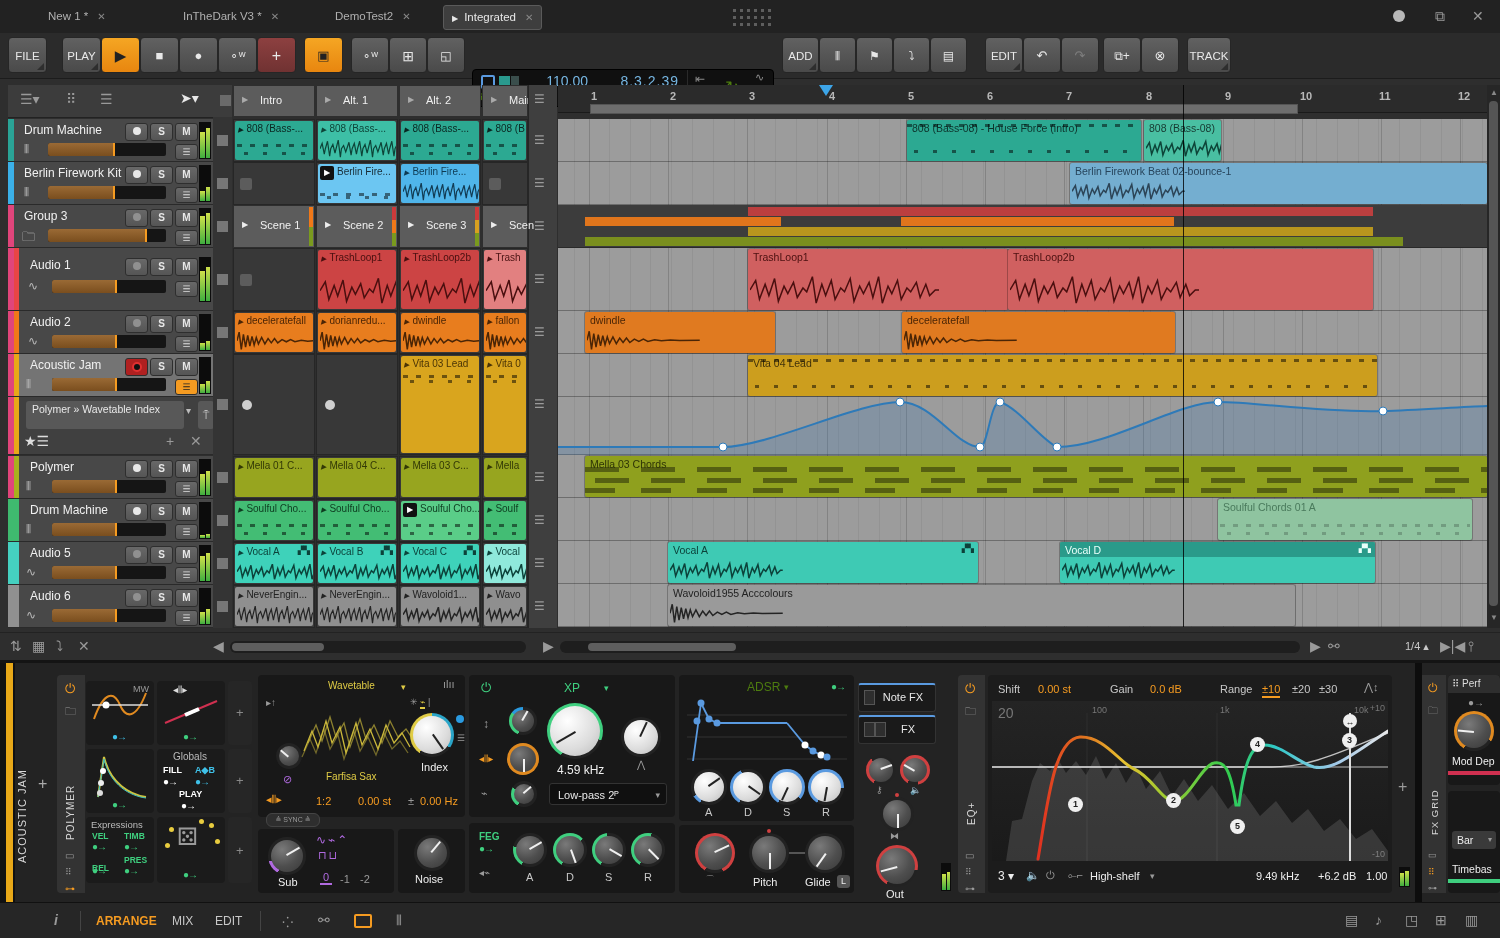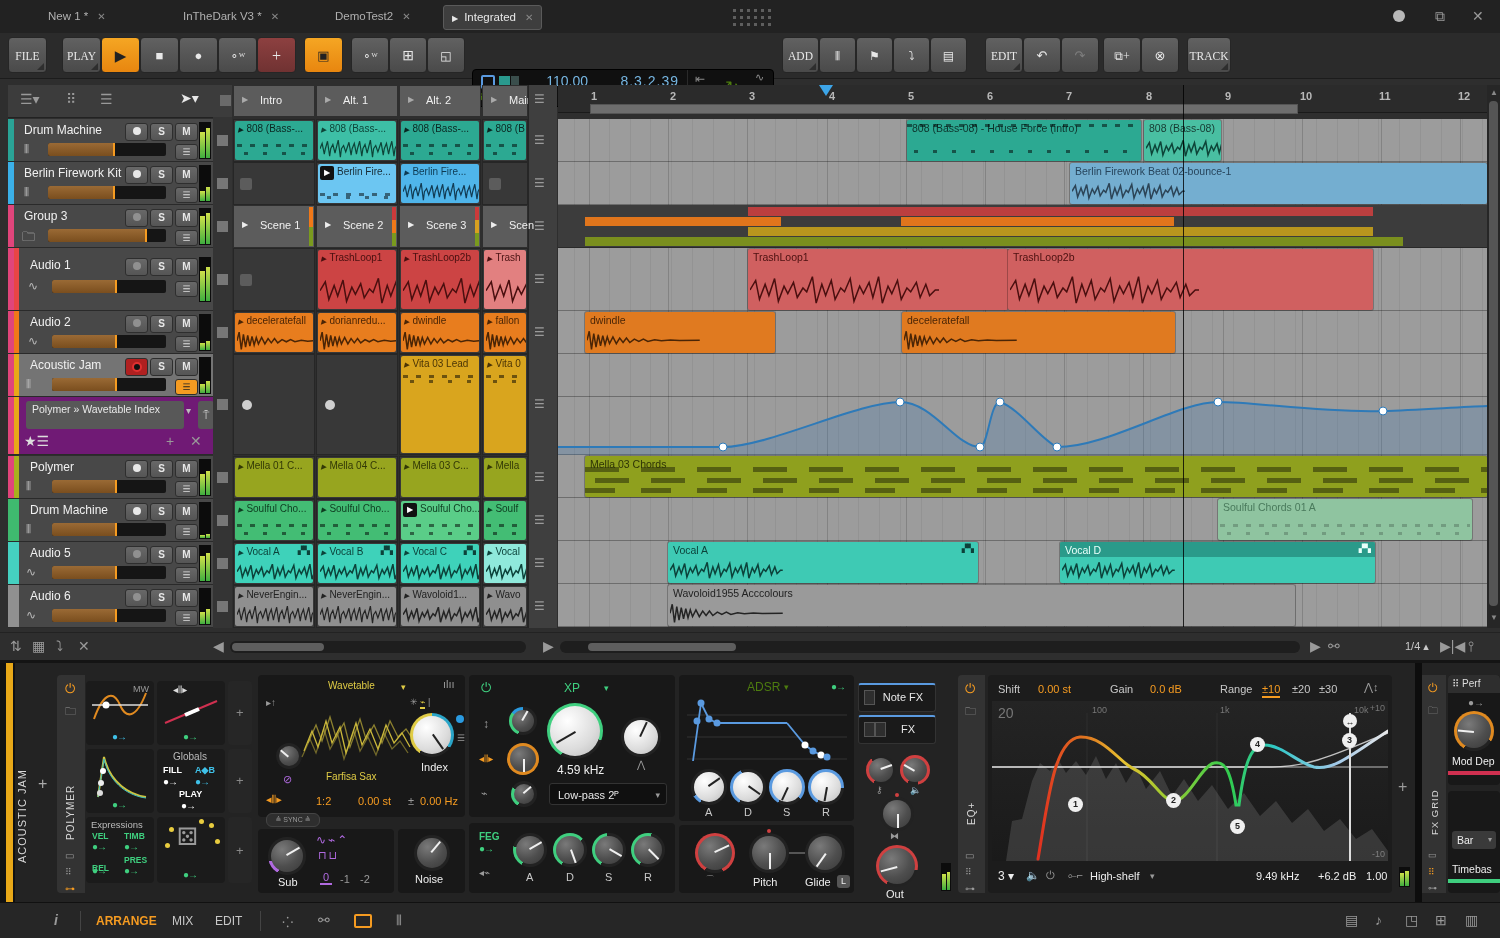--- a/index.html
+++ b/index.html
@@ -5,21 +5,21 @@
   html,body{margin:0;padding:0;background:#1a1a1a;font-family:"Liberation Sans",sans-serif;}
   #app{position:relative;width:1500px;height:938px;background:#2e2e2e;overflow:hidden;color:#ccc;font-size:11px;}
   .a{position:absolute;}
   .tx{color:#c8c8c8;}
   
   #tabbar{left:0;top:0;width:1500px;height:33px;background:#222;}
   .tab{position:absolute;top:5px;height:23px;line-height:23px;color:#b0b0b0;font-size:11.5px;padding:0 8px;border-radius:3px;}
   .tab .x{color:#888;margin-left:9px;font-size:10px;}
   .tab.active{background:#3e3e3e;border:1px solid #5a5a5a;color:#e8e8e8;}
   #toolbar{left:0;top:33px;width:1500px;height:45px;background:#2b2b2b;border-bottom:1px solid #1c1c1c;}
-  .btn{position:absolute;top:4px;height:36px;background:linear-gradient(#616161,#4a4a4a);border:1px solid #262626;border-radius:4px;color:#e8e8e8;text-align:center;line-height:36px;font-size:11.5px;box-sizing:border-box;font-family:Liberation Serif, serif;}
+  .btn{position:absolute;top:4px;height:36px;background:linear-gradient(#616161,#4a4a4a);border:1px solid #262626;border-radius:4px;color:#e8e8e8;text-align:center;line-height:36px;font-size:11.5px;box-sizing:border-box;}
   .btn.orange{background:linear-gradient(#f5a623,#e8860f);color:#222;}
   .btn.red{background:linear-gradient(#8d4040,#703232);}
   .fold:after{content:"";position:absolute;right:2px;bottom:2px;border-left:7px solid transparent;border-bottom:7px solid #2e2e2e;}
   .disp{background:#101010;border-radius:4px;border:1px solid #000;}
   .blue{color:#76b6e2;}
   
   .tk{position:absolute;left:8px;width:205px;background:#484848;box-sizing:border-box;border-bottom:1px solid #2a2a2a;}
   .tk.sel{background:#747474;}
   .cs{position:absolute;left:0;top:0;bottom:0;width:6px;}
   .cs2{position:absolute;left:6px;top:0;bottom:0;width:5px;}
@@ -254,21 +254,21 @@
     <div class="fader" style="left:44px;top:24px;width:114px">
         <i style="width:55%"></i>
       </div>
     <div class="ham on" style="left:167px;top:25px">☰</div>
     <div class="meter" style="left:191px;top:3px;height:37px">
         <i style="height:25%"></i>
         <i style="height:35%"></i>
       </div>
   </div>
 
-  <div class="tk" style="top:397px;height:58px;background:#701a75">
+  <div class="tk" style="top:397px;height:58px;background:#404040">
     <div class="cs" style="background:#e0457b"></div>
     <div class="cs2" style="background:#e8a818"></div>
     <div class="a" style="left:18px;top:4px;width:158px;height:28px;background:#585858;border-radius:3px;color:#e8e8e8;font-size:10.5px;padding:2px 6px;box-sizing:border-box;line-height:12px">Polymer » Wavetable Index</div>
     <div class="a" style="left:178px;top:8px;color:#bbb;font-size:10px">▾</div>
     <div class="a" style="left:190px;top:4px;width:16px;height:28px;background:#585858;border-radius:3px;color:#ddd;text-align:center;line-height:28px">⍑</div>
     <div class="a sicon" style="left:16px;top:36px;color:#ddd">★☰</div>
     <div class="a sicon" style="left:158px;top:36px">+</div>
     <div class="a sicon" style="left:182px;top:36px">✕</div>
   </div>
 
@@ -727,20 +727,23 @@
           <use href="#dec"></use>
         </svg>
       </div>
     <div class="ac" style="left:344px;top:227px;width:273px;height:41px;background:#e07a20;color:#4a2506">
         <span class="lb">deceleratefall</span>
         <svg class="wave" viewBox="0 0 100 20" preserveAspectRatio="none" style="color:#4a2506">
           <use href="#dec"></use>
         </svg>
       </div>
 
+    <div class="ac midi" style="left:190px;top:270px;width:629px;height:41px;background-color:#cc9e1e">
+        <span class="lb">Vita 04 Lead</span>
+      </div>
 
     <svg class="a" style="left:0;top:312px" width="929" height="58">
       <path d="M0,50 L165,50 C210,50 300,5 342,5 C375,5 398,50 422,50 C430,50 432,5 442,5 C462,12 482,42 499,50 C550,50 620,5 660,5 C700,5 762,16 825,14 C860,13 900,10 929,9 L929,58 L0,58 Z" fill="rgba(60,120,180,0.25)" stroke="none"></path>
       <path d="M0,50 L165,50 C210,50 300,5 342,5 C375,5 398,50 422,50 C430,50 432,5 442,5 C462,12 482,42 499,50 C550,50 620,5 660,5 C700,5 762,16 825,14 C860,13 900,10 929,9" fill="none" stroke="#2e7ab8" stroke-width="2"></path>
       <circle cx="165" cy="50" r="4" fill="#fff" stroke="#2e7ab8"></circle>
         <circle cx="342" cy="5" r="4" fill="#fff" stroke="#2e7ab8"></circle>
         <circle cx="422" cy="50" r="4" fill="#fff" stroke="#2e7ab8"></circle>
         <circle cx="442" cy="5" r="4" fill="#fff" stroke="#2e7ab8"></circle>
         <circle cx="499" cy="50" r="4" fill="#fff" stroke="#2e7ab8"></circle>
         <circle cx="660" cy="5" r="4" fill="#fff" stroke="#2e7ab8"></circle>

